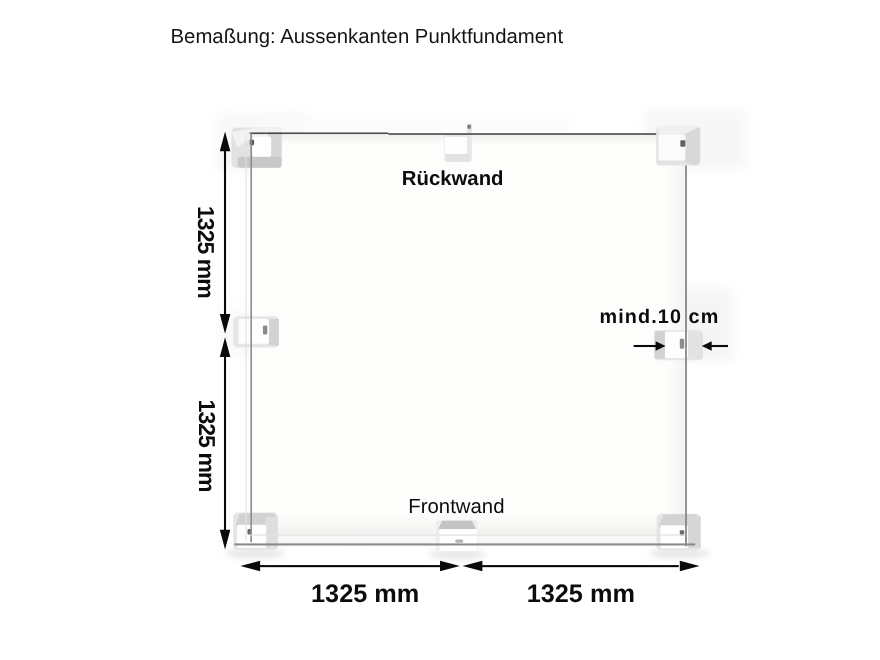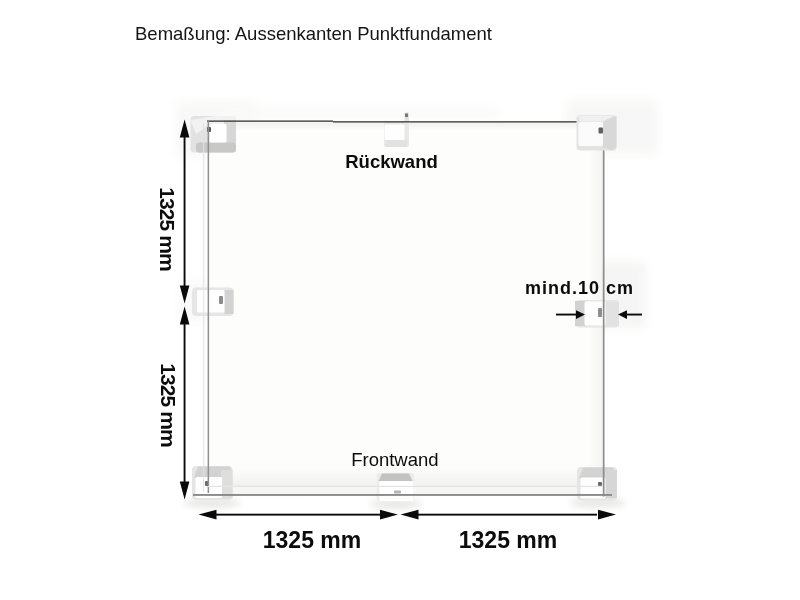--- a/index.html
+++ b/index.html
@@ -1,17 +1,17 @@
 <!DOCTYPE html>
 <html><head>
 <meta charset="utf-8">
 <style>
   html,body{margin:0;padding:0;background:#ffffff;}
   .stage{position:relative;width:688px;height:600px;background:#ffffff;overflow:hidden;
-         font-family:"Liberation Sans", sans-serif;}
+         font-family:"Liberation Sans", sans-serif;margin-left:20px;}
   svg{position:absolute;left:0;top:0;}
   text{font-family:"Liberation Sans", sans-serif;}
 </style>
 </head>
 <body>
 <div class="stage">
 <svg width="800" height="600" viewBox="0 0 800 600">
   <defs>
     <linearGradient id="bandUp" x1="0" y1="0" x2="0" y2="1">
       <stop offset="0" stop-color="#f1f1ef" stop-opacity="0"></stop>

